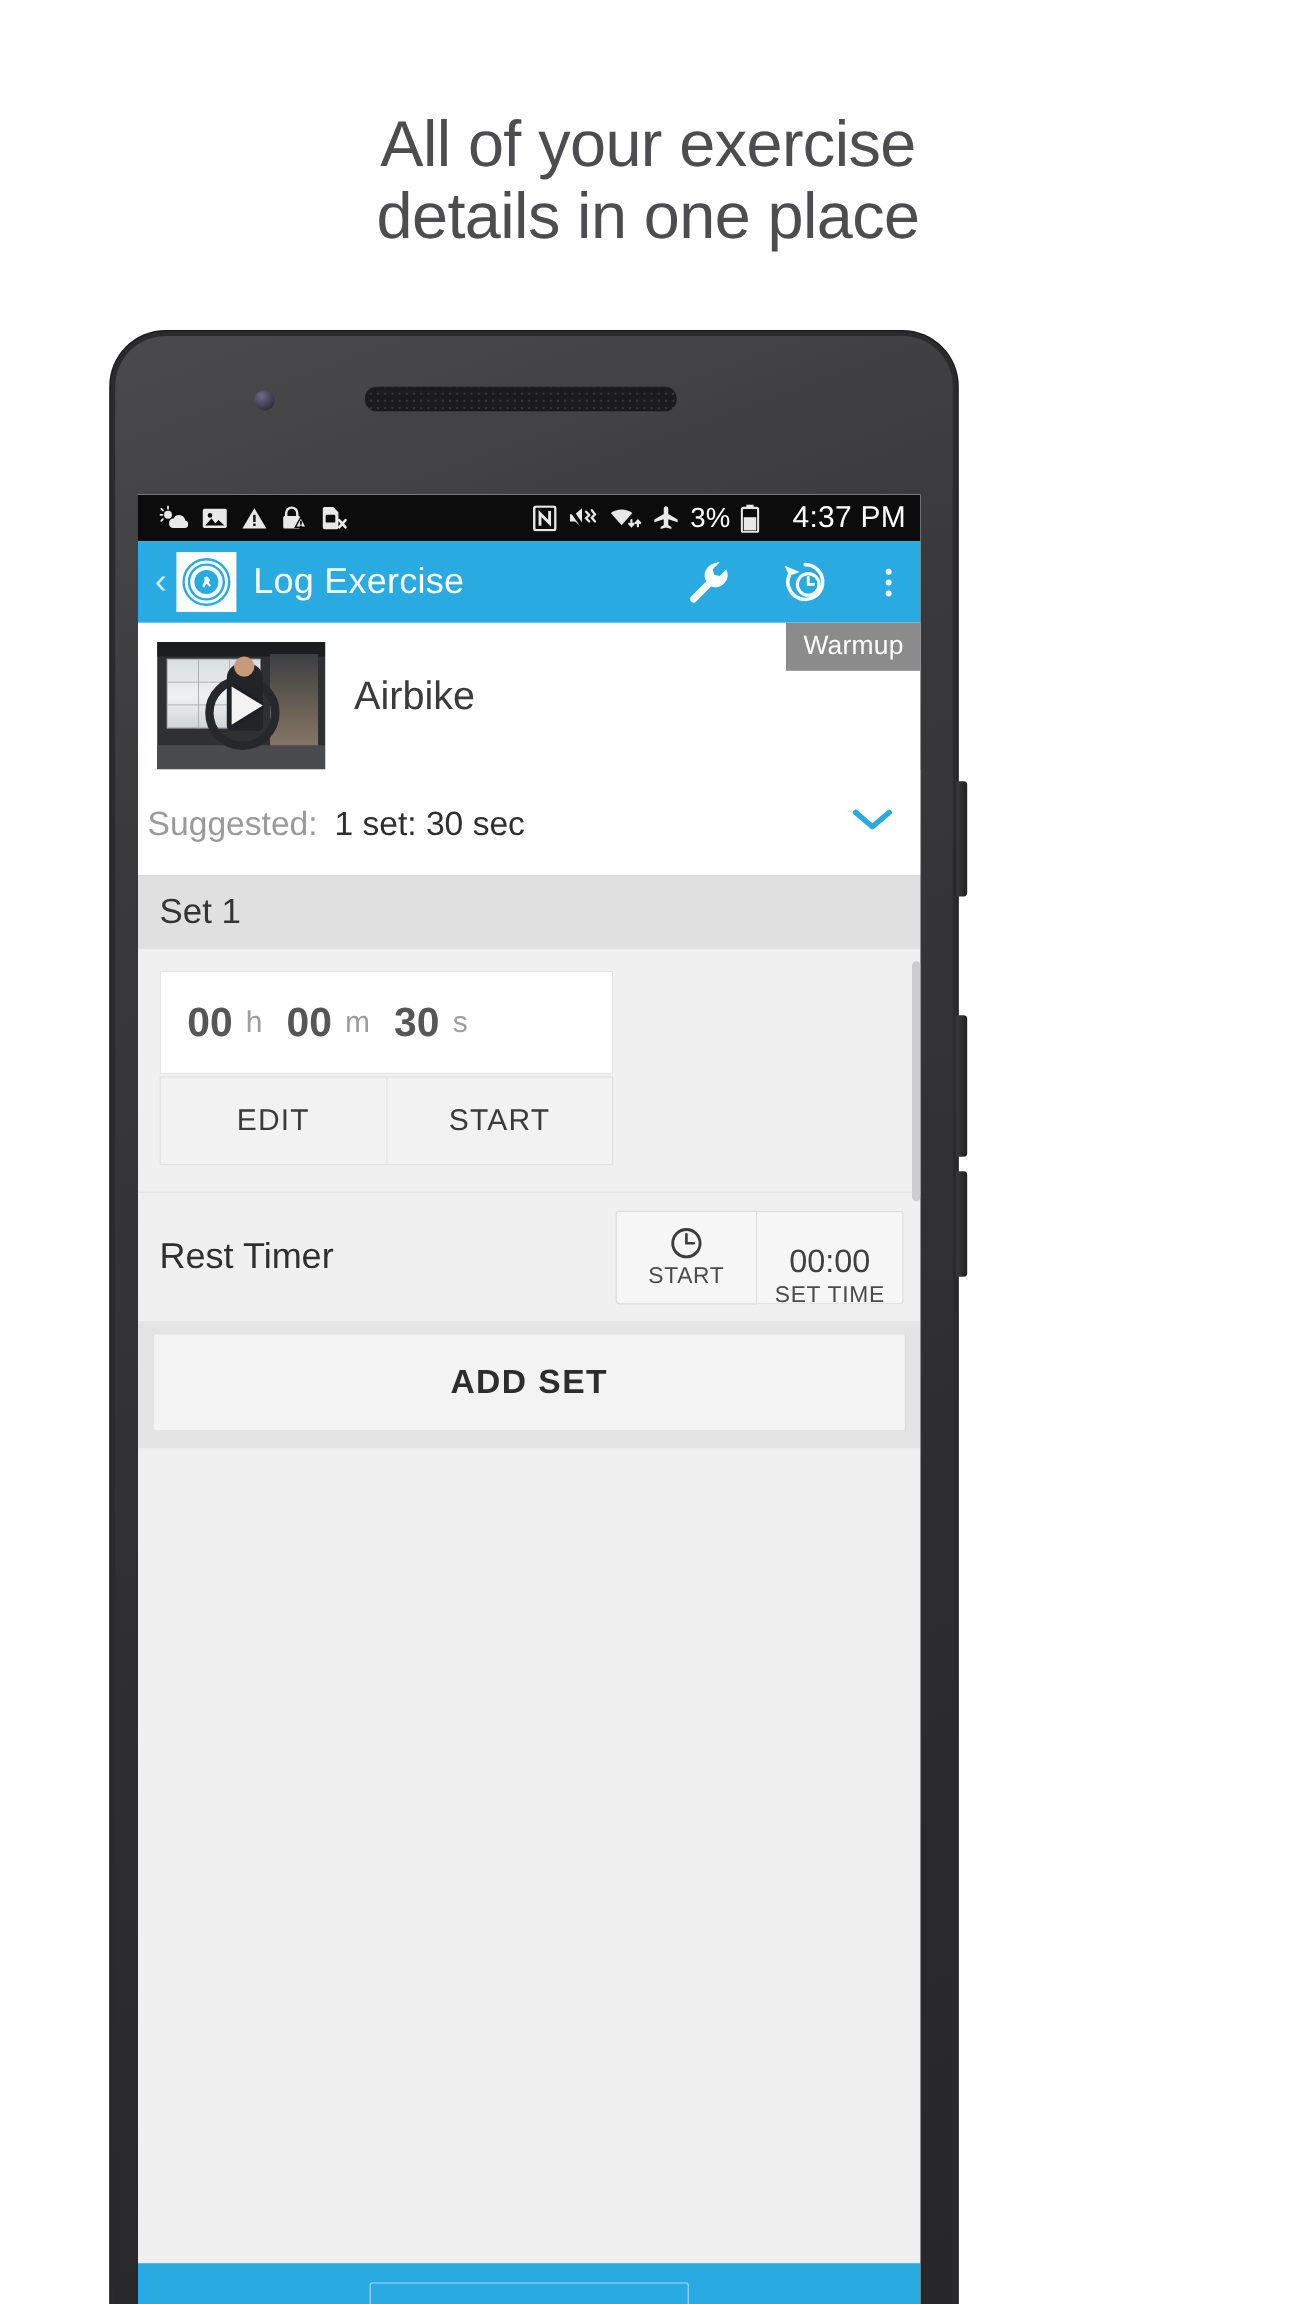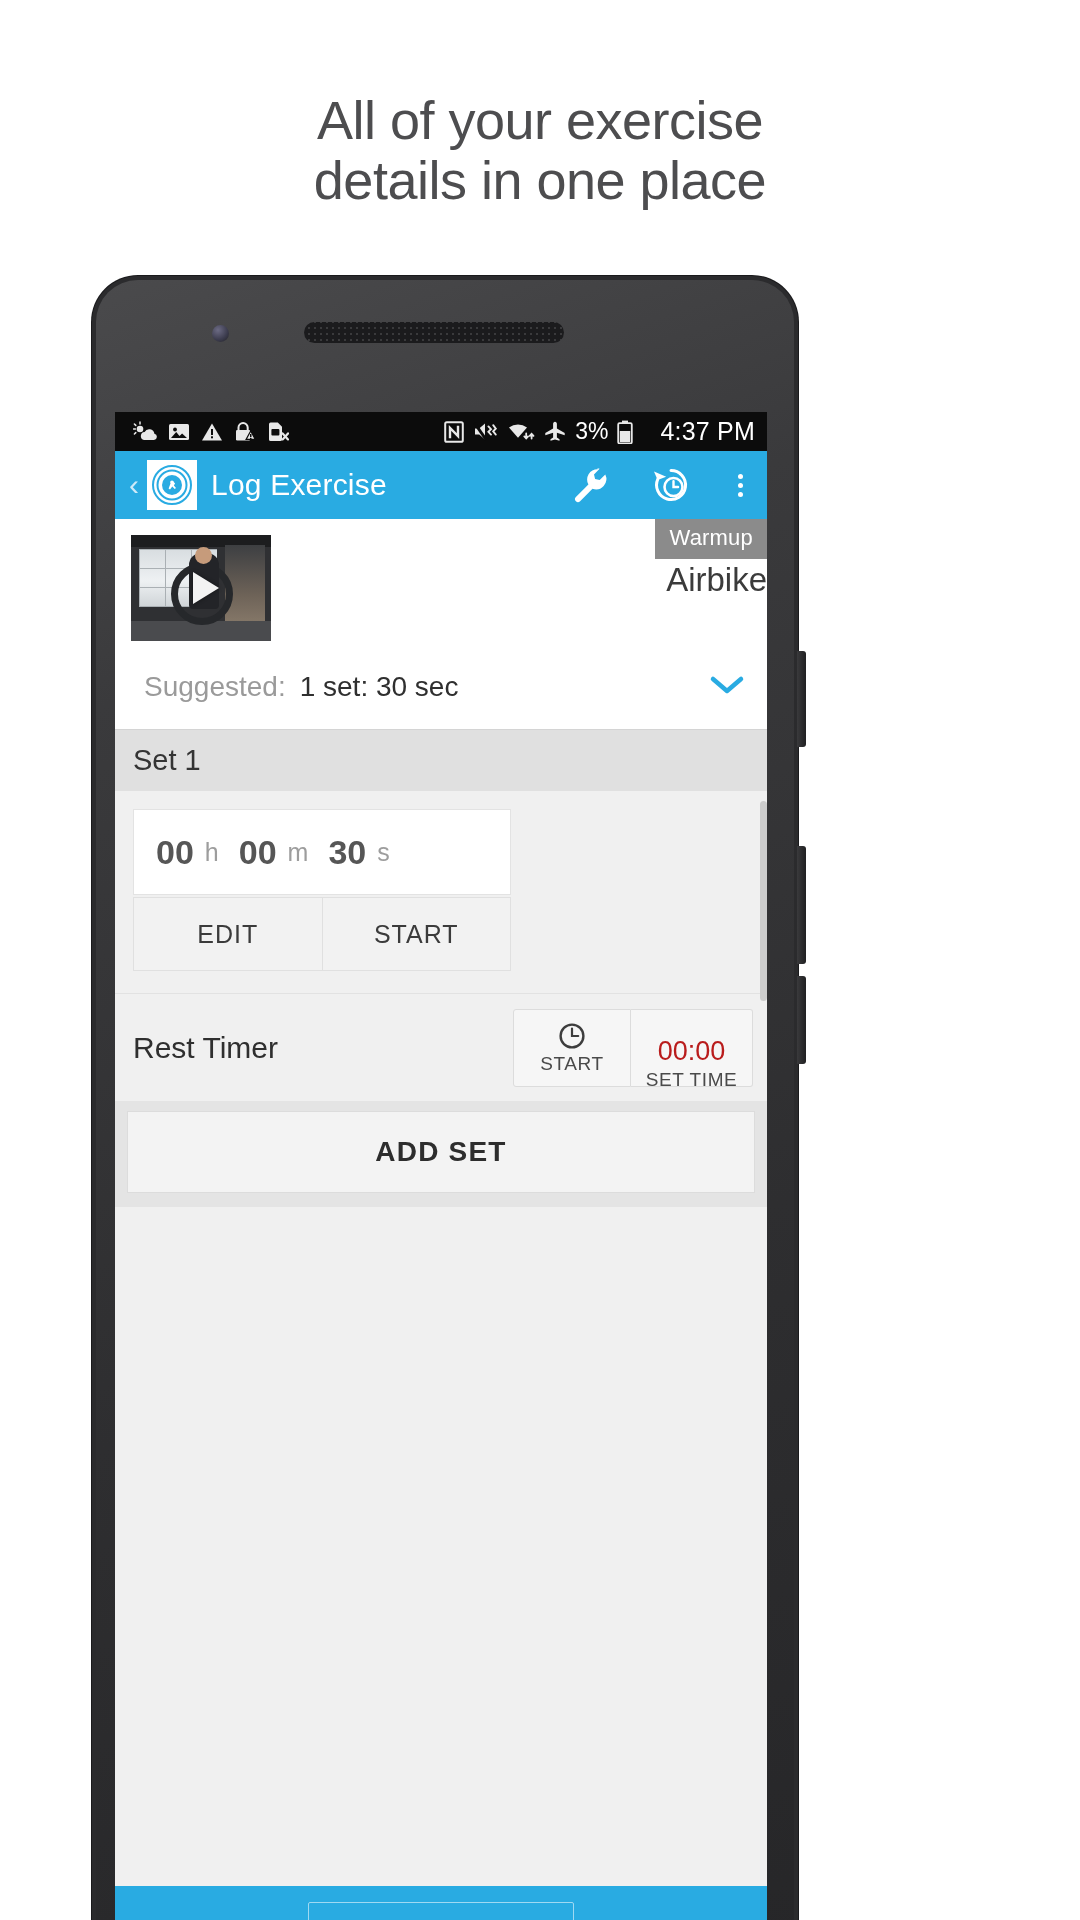--- a/index.html
+++ b/index.html
@@ -125,21 +125,21 @@
     background: #ffffff;
     position: relative;
     padding: 16px 0 0 0;
   }
   .warm-badge {
     position: absolute; right: 0; top: 0;
     background: #8b8b8b; color: #ffffff;
     font-size: 22px; padding: 6px 14px 8px 14px;
     letter-spacing: 0.2px;
   }
-  .ex-row { display: flex; align-items: flex-start; padding: 0 0 0 16px; justify-content: space-between; }
+  .ex-row { display: flex; align-items: flex-start; padding: 0 0 0 16px; }
   .ex-thumb {
     width: 140px; height: 106px; flex: none;
     position: relative; overflow: hidden;
     background: #2f3033;
   }
   .ex-thumb .sky {
     position:absolute; left:8px; top:14px; width:78px; height:58px;
     background: linear-gradient(180deg,#d8dde0 0%, #eef1f3 55%, #cfd4d7 100%);
   }
   .ex-thumb .sky-grid {
@@ -178,22 +178,22 @@
     border-top: 16px solid transparent;
     border-bottom: 16px solid transparent;
     margin-left:5px;
     filter: drop-shadow(0 0 2px rgba(0,0,0,0.45));
   }
   .ex-name {
     font-size: 33px; color: #3b3b3b; font-weight: 400;
     padding-left: 24px; padding-top: 26px;
   }
   .suggest-row {
-    display: flex; align-items: center;
-    padding: 30px 20px 26px 29px;
+    display: flex; align-items: flex-start;
+    padding: 30px 20px 26px 8px;
     background: #fff;
   }
   .sg-label { color:#9a9a9a; font-size: 28px; }
   .sg-value { color:#2f2f2f; font-size: 28px; margin-left: 14px; }
   .sg-chev { margin-left:auto; }
 
   
   .set-head {
     background: #e0e0e0;
     height: 62px;
@@ -245,21 +245,21 @@
   }
   .rest-label { font-size: 30px; color:#2f2f2f; }
   .rest-ctrls { margin-left:auto; display:flex; }
   .rest-btn {
     background: #f6f6f6; border: 1px solid #dcdcdc;
     height: 78px; display:flex; flex-direction:column;
     align-items:center; justify-content:center; gap: 2px;
   }
   .rest-btn.start { width: 118px; border-radius: 3px 0 0 3px; }
   .rest-btn.settime { width: 122px; border-left:none; border-radius: 0 3px 3px 0; }
-  .rb-big { font-size: 27px; color:#b91c1c;margin-top:31px; }
+  .rb-big { font-size: 27px; color:#404040;margin-top:31px; }
   .rb-small { font-size: 19px; color:#4a4a4a; letter-spacing:0.6px; }
 
   
   .addset-wrap { background:#e4e4e4; padding: 10px 12px 14px 12px; }
   .addset-btn {
     background: #f3f3f3;
     border: 1px solid #dcdcdc;
     height: 82px;
     display:flex; align-items:center; justify-content:center;
     font-size: 28px; font-weight: bold; color:#2d2d2d; letter-spacing: 1.2px;

